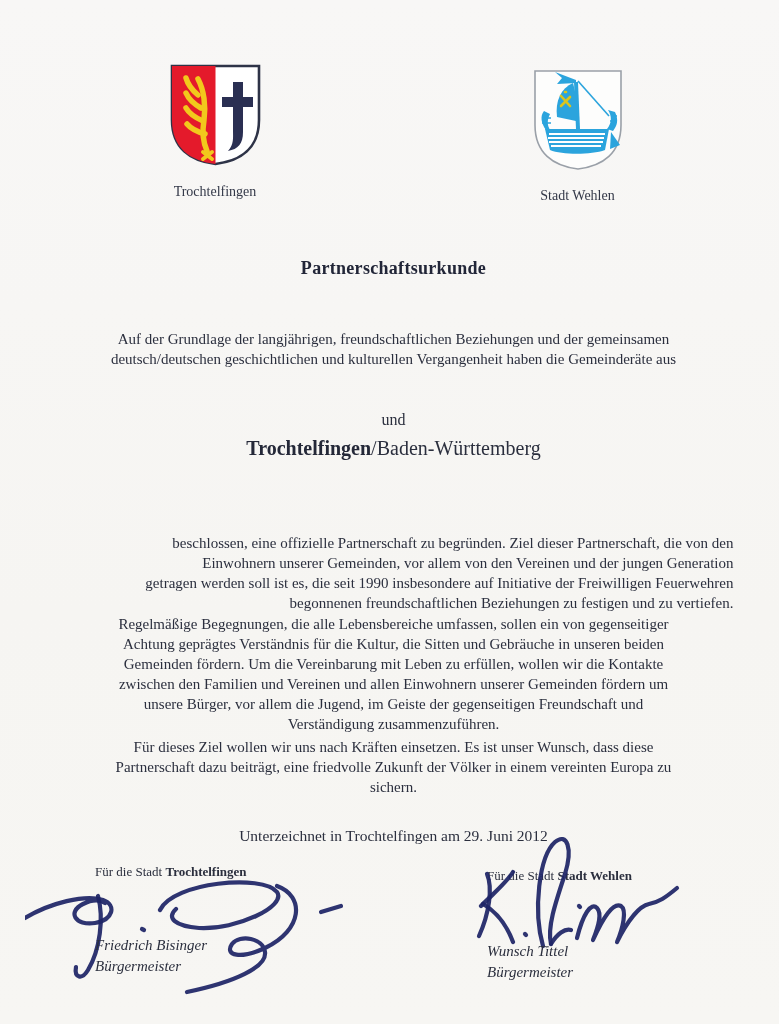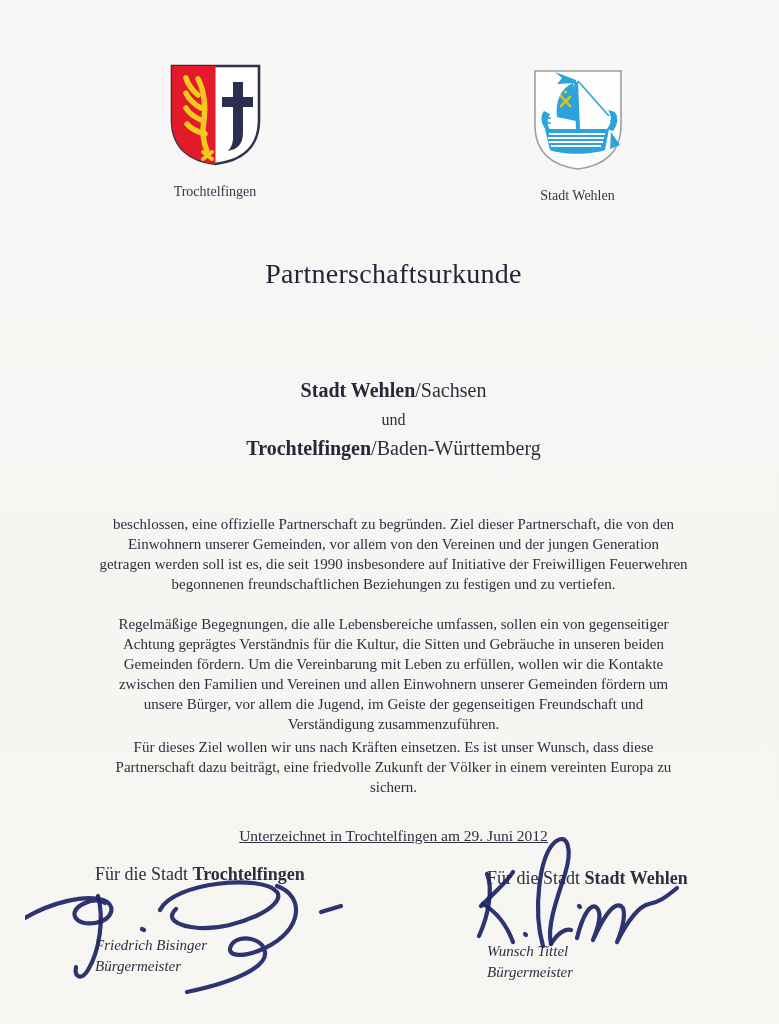--- a/index.html
+++ b/index.html
@@ -17,28 +17,28 @@
   }
   .abs{position:absolute;}
   .centered{left:50%;transform:translateX(-50%);text-align:center;}
   .para{
     width:680px;font-size:15px;line-height:1.34;
     white-space:pre-line;color:#2b2f3e;
   }
   .emblem{margin:0;text-align:center;}
   .emblem figcaption{font-size:14px;margin-top:12px;color:#333848;}
   .doc-title{
-    font-size:28px;font-weight:normal;margin:0;color:#222638;
+    font-size:18px;font-weight:bold;margin:0;color:#222638;
     letter-spacing:0.3px;
   }
   .partner-line{font-size:20px;color:#2b2f3e;}
   .partner-line b{font-weight:bold;color:#242838;}
   .conj{font-size:16px;}
   .date-line{font-size:15.5px;}
-  .sig-label{font-size:18px;white-space:nowrap;}
+  .sig-label{font-size:13px;white-space:nowrap;}
   .sig-label b{font-weight:bold;}
   .sig-name-block{font-size:15px;line-height:1.42;font-style:italic;}
   .sig-svg{pointer-events:none;}
   .sig-svg path{fill:none;stroke:#1e2566;stroke-width:4.2;
     stroke-linecap:round;stroke-linejoin:round;opacity:0.93;}
 </style>
 </head>
 <body>
 
 <div class="page">
@@ -95,44 +95,43 @@
         <path d="M30,28 l9,10"></path>
         <path d="M39,29 l-9,9"></path>
         <path d="M34,24 l1,0"></path>
       </g>
     </svg>
     <figcaption>Stadt Wehlen</figcaption>
   </figure>
 
   <h1 class="abs centered doc-title" style="top:258px;width:700px;">Partnerschaftsurkunde</h1>
 
+  <p class="abs centered para" style="top:314px;">Auf der Grundlage der langjährigen, freundschaftlichen Beziehungen und der gemeinsamen
+deutsch/deutschen geschichtlichen und kulturellen Vergangenheit haben die Gemeinderäte aus</p>
 
-  <div class="abs centered partner-line" style="top:379px;width:700px;">
-    <b>Stadt Wehlen</b><span>/Sachsen</span>
-  </div>
   <div class="abs centered partner-line" style="top:437px;width:700px;">
     <b>Trochtelfingen</b><span>/Baden-Württemberg</span>
   </div>
   <div class="abs centered conj" style="top:411px;width:200px;">und</div>
 
-  <p class="abs centered para" style="top:499px;">beschlossen, eine offizielle Partnerschaft zu begründen. Ziel dieser Partnerschaft, die von den
+  <p class="abs centered para" style="top:518px;text-align:right;">beschlossen, eine offizielle Partnerschaft zu begründen. Ziel dieser Partnerschaft, die von den
 Einwohnern unserer Gemeinden, vor allem von den Vereinen und der jungen Generation
 getragen werden soll ist es, die seit 1990 insbesondere auf Initiative der Freiwilligen Feuerwehren
 begonnenen freundschaftlichen Beziehungen zu festigen und zu vertiefen.</p>
   <p class="abs centered para" style="top:599px;">Regelmäßige Begegnungen, die alle Lebensbereiche umfassen, sollen ein von gegenseitiger
 Achtung geprägtes Verständnis für die Kultur, die Sitten und Gebräuche in unseren beiden
 Gemeinden fördern. Um die Vereinbarung mit Leben zu erfüllen, wollen wir die Kontakte
 zwischen den Familien und Vereinen und allen Einwohnern unserer Gemeinden fördern um
 unsere Bürger, vor allem die Jugend, im Geiste der gegenseitigen Freundschaft und
 Verständigung zusammenzuführen.</p>
   <p class="abs centered para" style="top:722px;">Für dieses Ziel wollen wir uns nach Kräften einsetzen. Es ist unser Wunsch, dass diese
 Partnerschaft dazu beiträgt, eine friedvolle Zukunft der Völker in einem vereinten Europa zu
 sichern.</p>
 
-  <p class="abs centered date-line" style="top:811px;width:600px;text-decoration:underline;">Unterzeichnet in Trochtelfingen am 29. Juni 2012</p>
+  <p class="abs centered date-line" style="top:811px;width:600px;">Unterzeichnet in Trochtelfingen am 29. Juni 2012</p>
 
   <div class="abs sig-label" style="left:95px;top:864px;">
     <span>Für die Stadt </span><b>Trochtelfingen</b>
   </div>
   <svg class="abs sig-svg" style="left:25px;top:868px;" width="330" height="150" viewBox="0 0 330 150">
     <path d="M0,50 C25,35 60,26 78,32 C92,37 88,52 70,55 C50,58 42,44 58,36 C66,32 74,31 80,35"></path>
     <path d="M73,28 C79,50 75,82 63,102 C57,112 49,110 51,99"></path>
     <path d="M117,61 l2,1"></path>
     <path d="M135,42 C148,14 238,6 252,24 C262,38 212,62 174,60 C150,58 141,50 151,41"></path>
     <path d="M252,18 C280,28 278,62 240,80 C216,91 199,88 207,76 C215,66 238,70 240,84 C242,99 210,114 162,124"></path>

